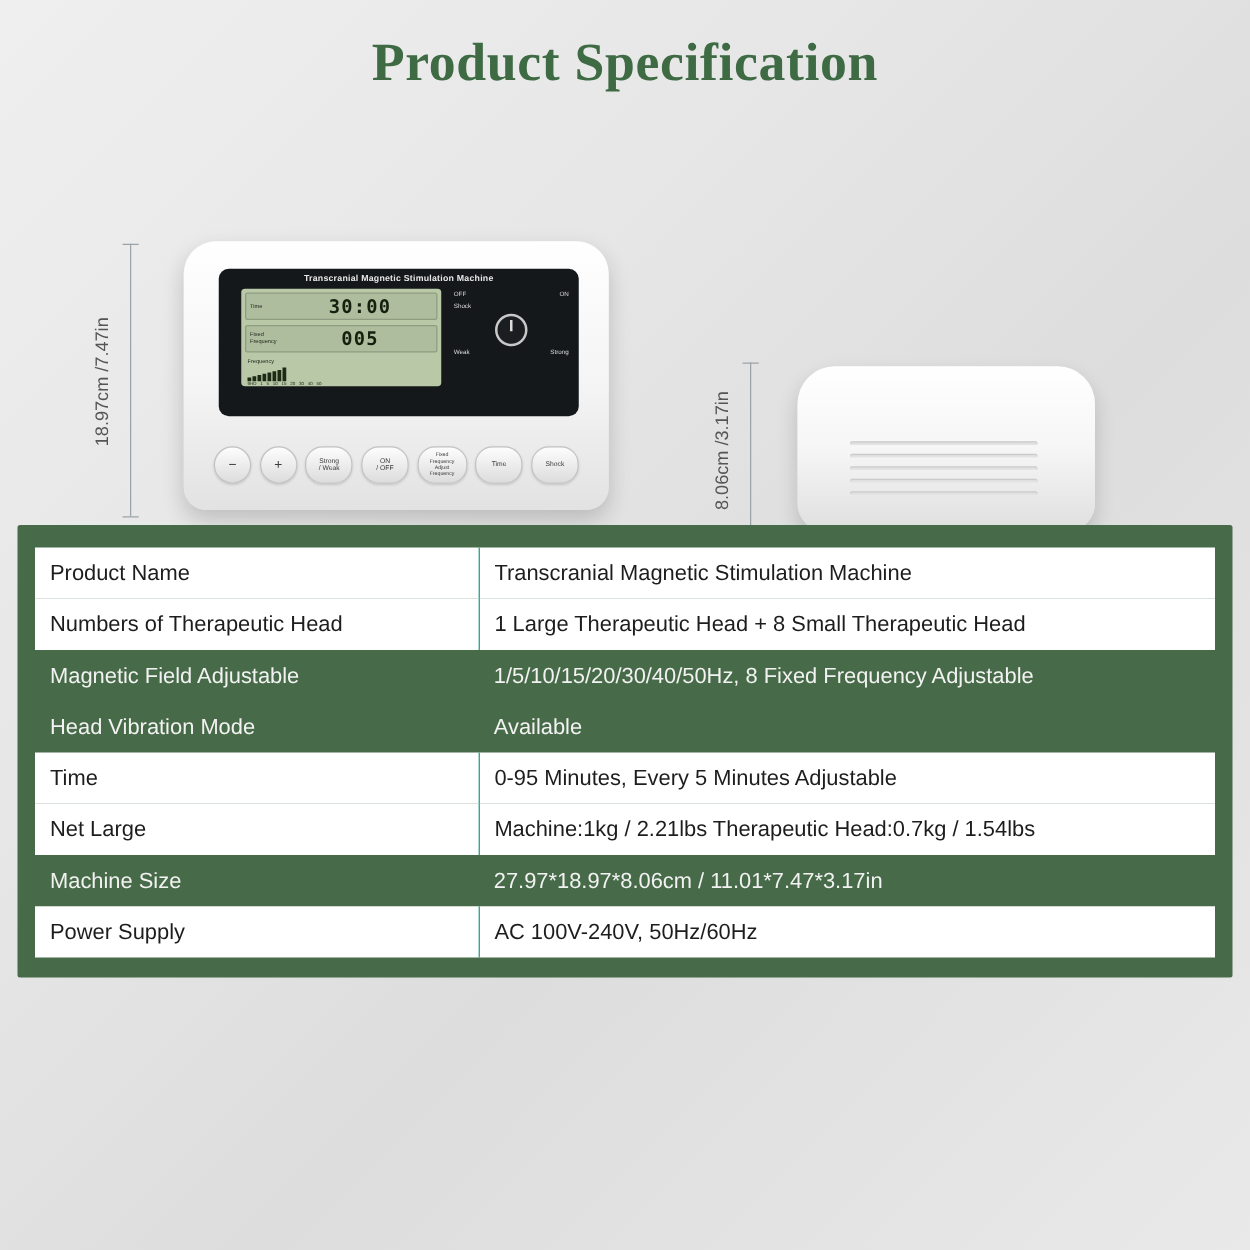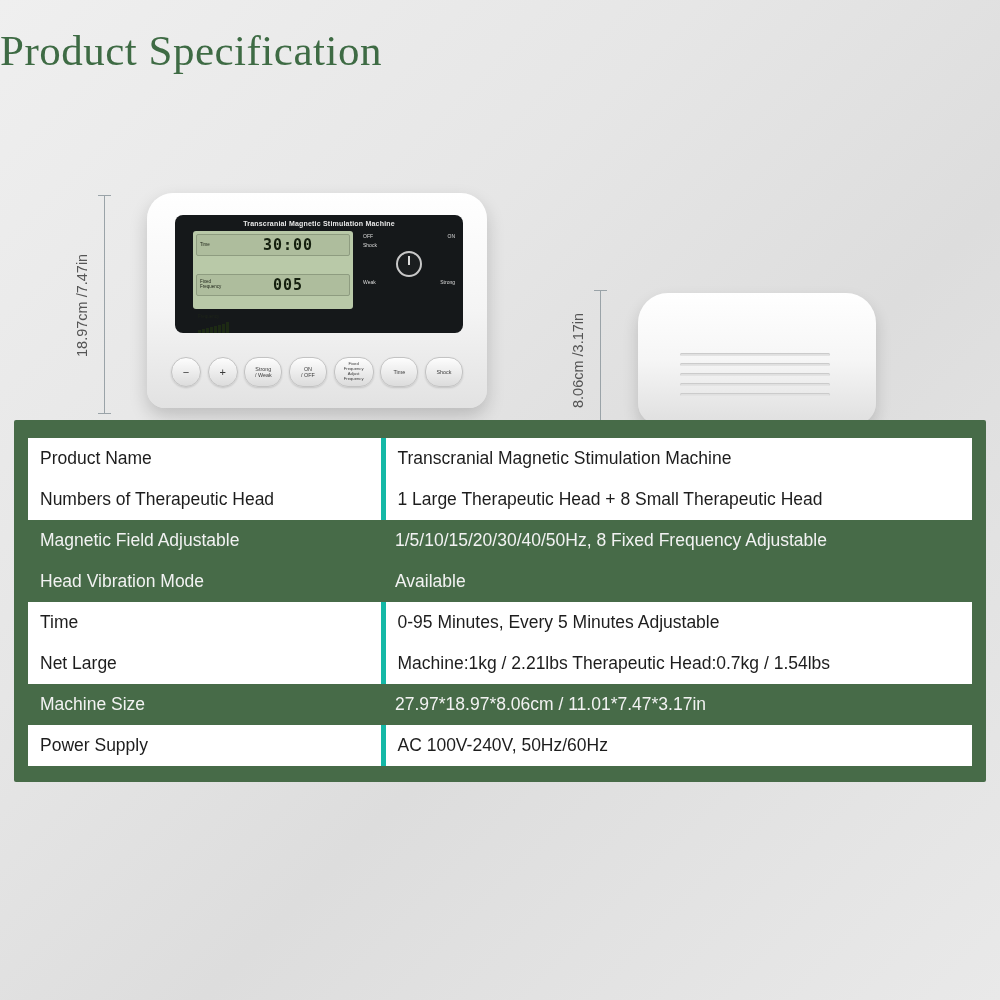--- a/index.html
+++ b/index.html
@@ -9,23 +9,24 @@
     font-family: "Liberation Sans", sans-serif;
   }
   body {
     position: relative;
     background: linear-gradient(135deg, #efefef 0%, #e6e6e6 35%, #dddddd 60%, #e9e9e9 100%);
     overflow: hidden;
   }
 
   
   .title {
+    text-align: center;
     color: #3e6b44;
     font-family: "Liberation Serif", serif;
-    font-weight: normal;
+    font-weight: bold;
     font-size: 43px;
     letter-spacing: 0.5px;
     padding-top: 26px;
     margin: 0;
   }
 
   
   .photo-area {
     position: relative;
     height: 300px;
@@ -58,21 +59,21 @@
   .lcd {
     position: absolute; left: 18px; top: 16px;
     width: 160px; height: 78px;
     background: #b9c9a8;
     border-radius: 3px;
     padding: 3px;
   }
   .lcd-row {
     display: flex; align-items: center;
     background: #aebd9d; border: 1px solid #8e9c80;
-    border-radius: 2px; margin-bottom: 18px; padding: 1px 3px;
+    border-radius: 2px; margin-bottom: 4px; padding: 1px 3px;
   }
   .lcd-lbl { font-size: 4.5px; color: #1d2418; line-height: 1.1; width: 30px; }
   .lcd-val {
     font-family: "DejaVu Sans Mono", monospace;
     font-size: 15px; font-weight: bold; color: #15200f;
     flex: 1; text-align: center; letter-spacing: 1px;
   }
   .lcd-bars { display: flex; align-items: flex-end; gap: 1px; height: 12px; margin: 2px 0 0 2px; }
   .lcd-bars i { display: block; width: 3px; background: #1d2a14; }
   .lcd-scale { font-size: 3.6px; color: #1d2418; display: flex; gap: 3px; margin-left: 2px; }
@@ -146,21 +147,21 @@
   }
   table.spec { width: 100%; border-collapse: collapse; }
   table.spec td {
     color: #f2f2f2;
     font-size: 17.5px;
     padding: 10px 12px;
     vertical-align: middle;
   }
   table.spec tr.alt td { background: #ffffff; color: #1d1d1d; }
   table.spec td.k { width: 355px; }
-  table.spec tr.alt td.k { border-right: 5px solid #14b8a6; }
+  table.spec tr.alt td.k { border-right: 1px solid #14b8a6; }
   table.spec td.v { }
 </style>
 </head>
 <body>
 
 <h1 class="title">Product Specification</h1>
 
 <div class="photo-area">
 
   <div class="device-left">

